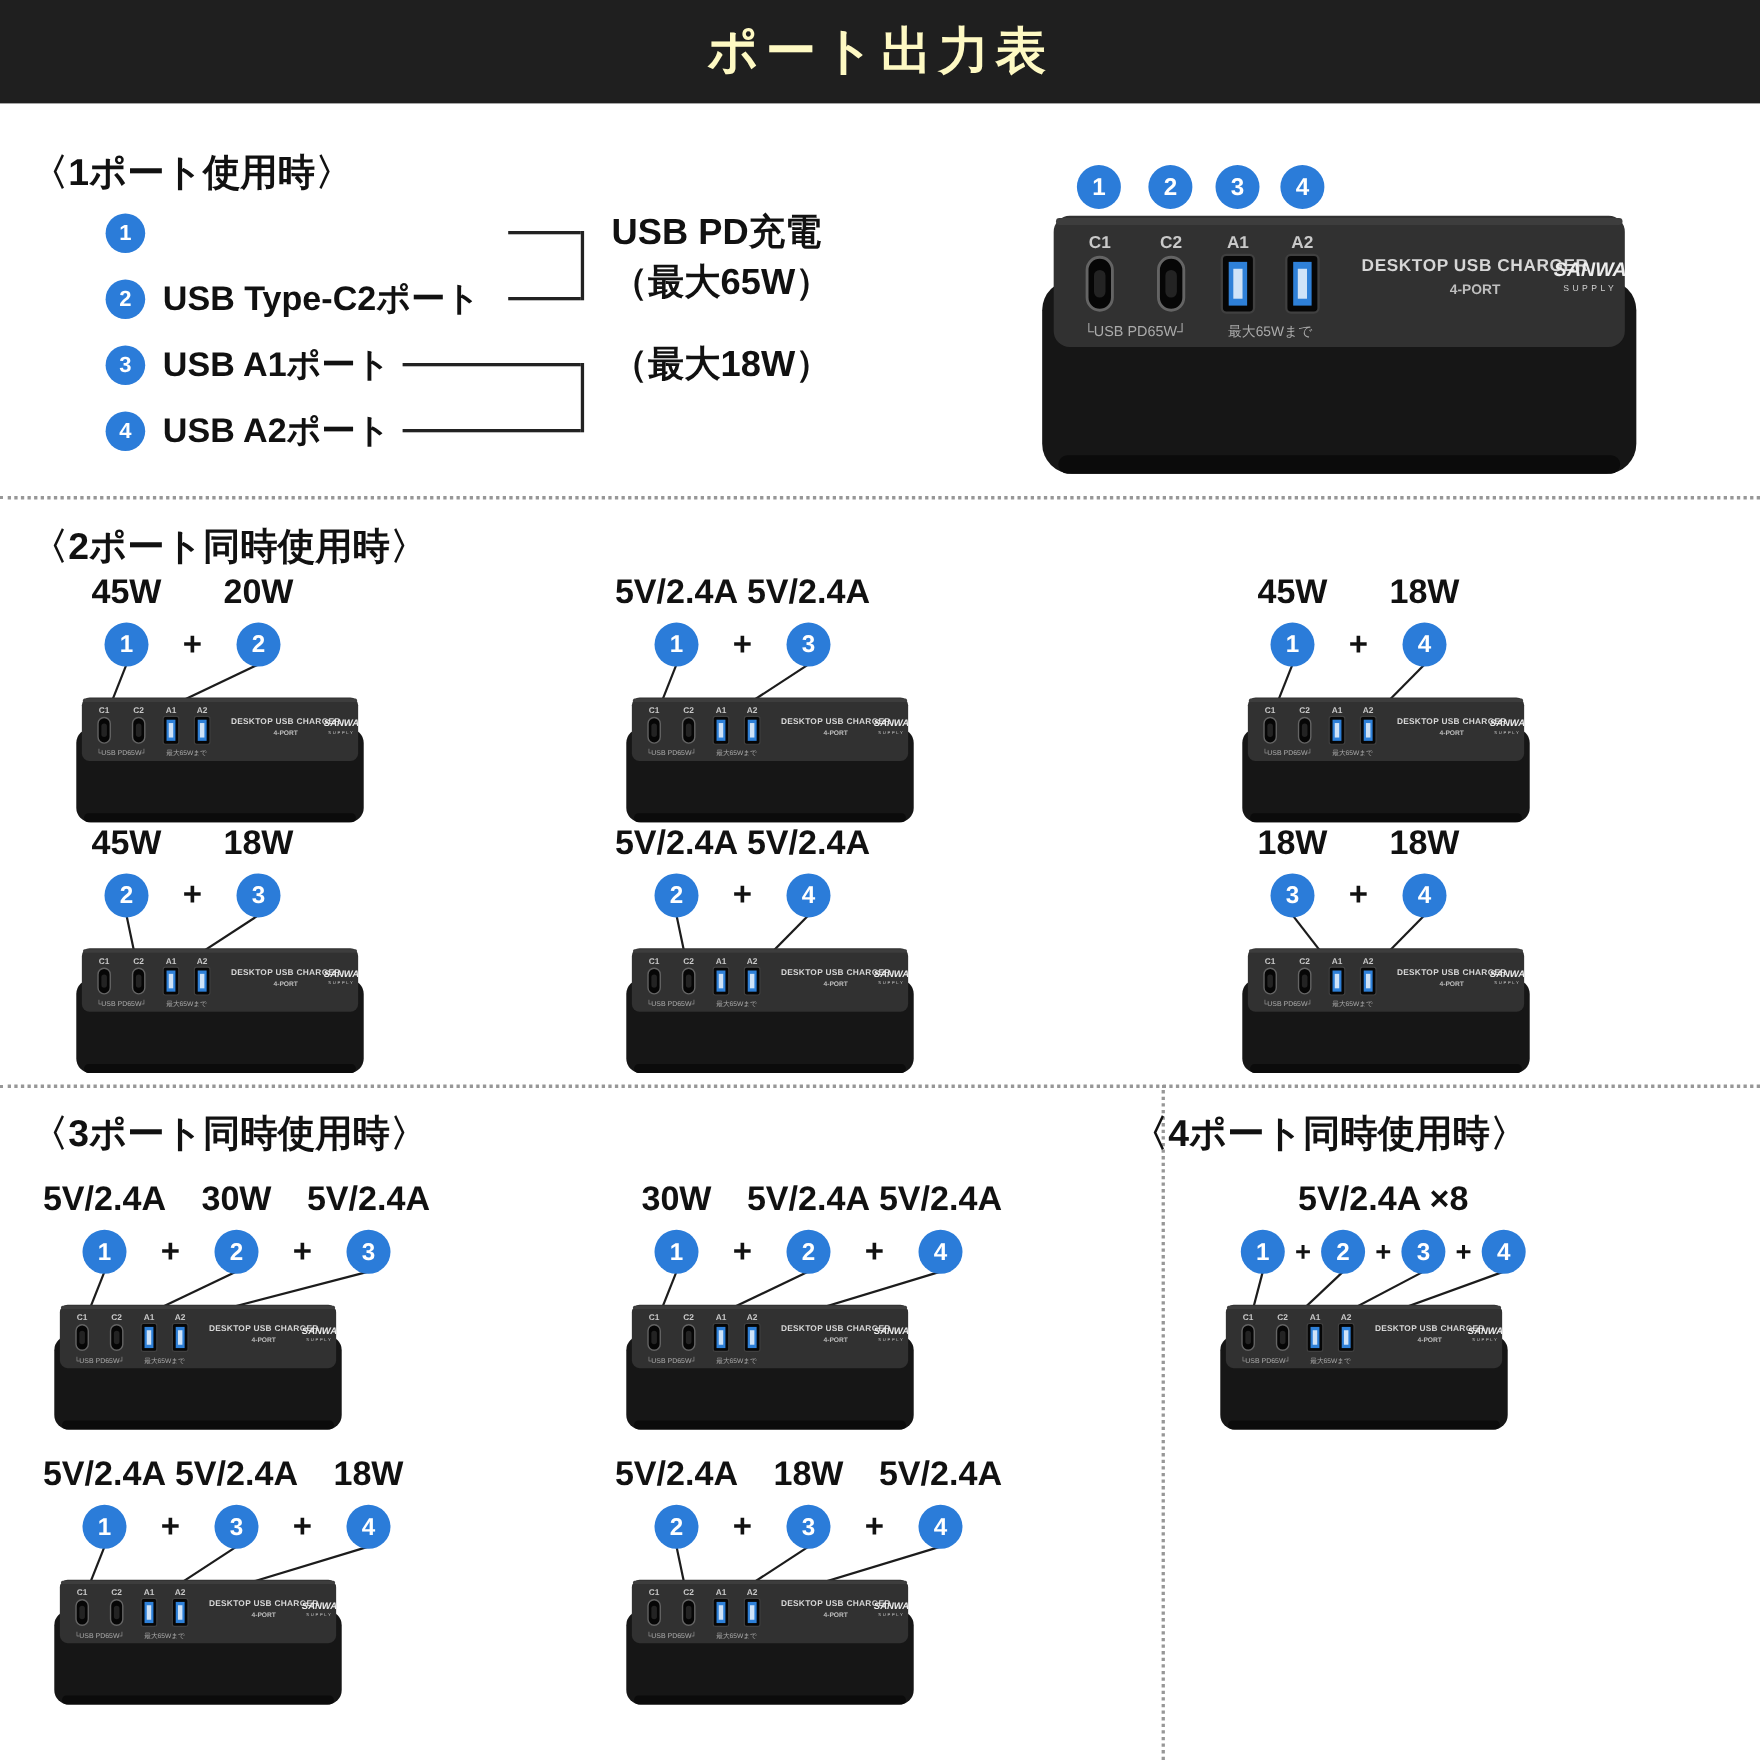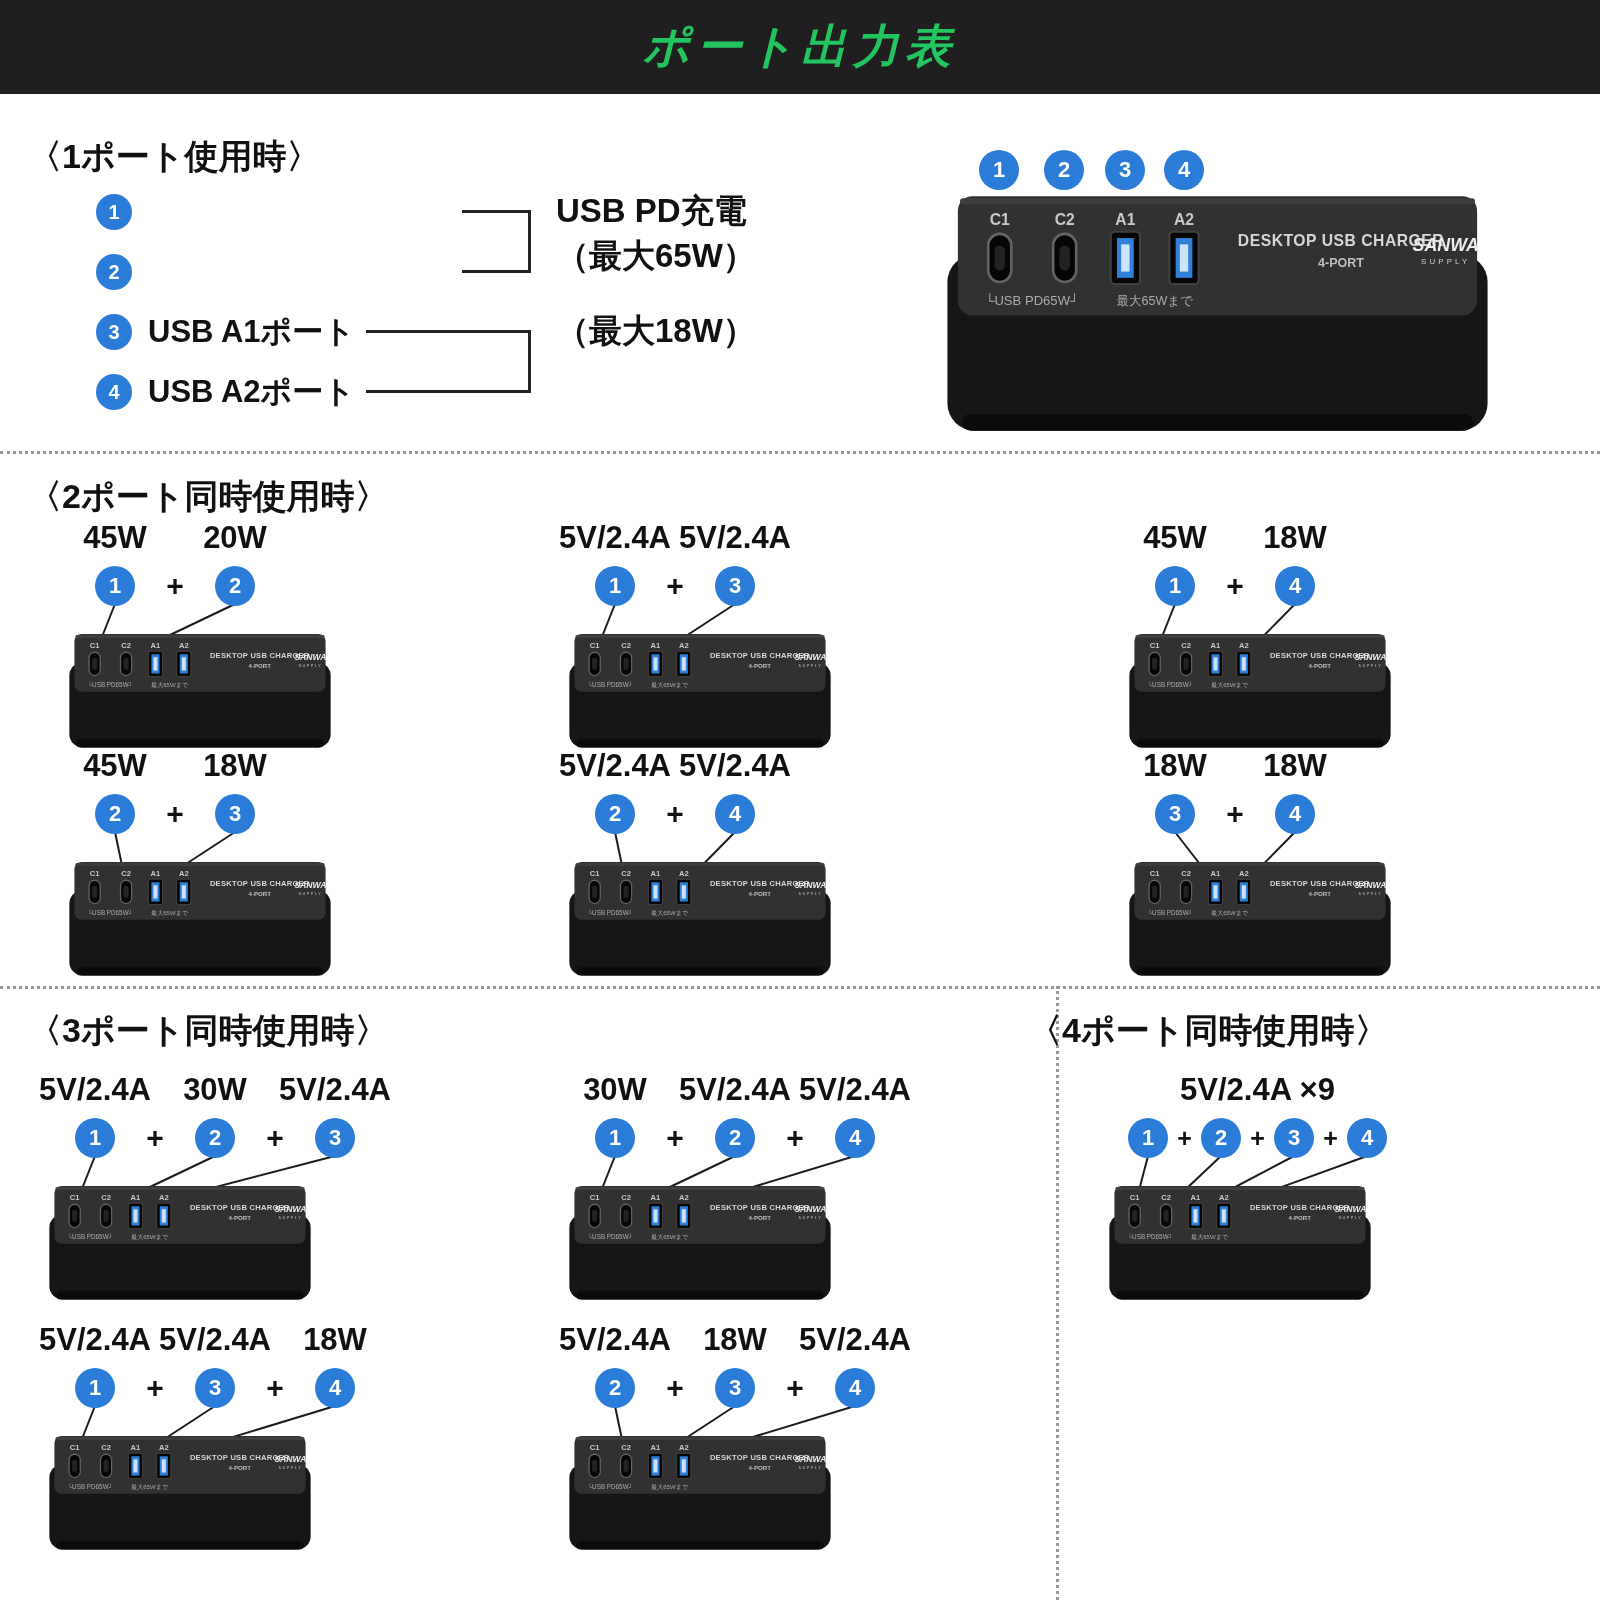--- a/index.html
+++ b/index.html
@@ -1,21 +1,21 @@
 <!DOCTYPE html>
 <html style="--blue: #2b7cd9;"><head>
 <meta charset="utf-8">
 <style>
   html,body{margin:0;padding:0;background:#fff;}
   body{position:relative;width:1600px;height:1600px;overflow:hidden;
        font-family:"Liberation Sans","DejaVu Sans",sans-serif;color:#111;}
 
   .header{position:absolute;left:0;top:0;width:1600px;height:94px;
           background:#1f1f1f;display:flex;align-items:center;justify-content:center;}
-  .header-title{color:#22c55e;font-size:46px;font-weight:bold;letter-spacing:6px;font-style:italic;}
+  .header-title{color:#fef9c3;font-size:46px;font-weight:bold;letter-spacing:6px;}
 
   .heading{position:absolute;font-size:34px;font-weight:bold;color:#111;white-space:nowrap;}
 
   .layer{position:absolute;left:0;top:0;width:1600px;height:1600px;pointer-events:none;}
 
   .port-row{position:absolute;left:96px;height:40px;display:flex;align-items:center;gap:16px;}
   .port-label{font-size:31px;font-weight:bold;white-space:nowrap;color:#111;}
 
   .badge{background:var(--blue,#2b7cd9);border-radius:50%;color:#fff;
          display:flex;align-items:center;justify-content:center;font-weight:bold;flex:0 0 auto;}
@@ -84,20 +84,21 @@
   <div class="header-title">ポート出力表</div>
 </div>
 
 <div class="heading" style="left:28px;top:134px">〈1ポート使用時〉</div>
 <div class="layer">
     <div class="port-row" style="top: 192px;">
       <div class="badge badge-36">1</div>
     </div>
     <div class="port-row" style="top: 252px;">
       <div class="badge badge-36">2</div>
+      <div class="port-label">USB Type-C2ポート</div>
     </div>
     <div class="port-row" style="top: 312px;">
       <div class="badge badge-36">3</div>
       <div class="port-label">USB A1ポート</div>
     </div>
     <div class="port-row" style="top: 372px;">
       <div class="badge badge-36">4</div>
       <div class="port-label">USB A2ポート</div>
     </div>
   </div>
@@ -293,21 +294,21 @@
       <use href="#charger-symbol" xlink:href="#charger-symbol"></use>
     </svg>
   </div>
 <div class="combo" style="left: 1100px; top: 1072px;">
     <svg width="460" height="240" class="combo-lines">
       <line x1="48" y1="84" x2="34.4" y2="136"></line>
       <line x1="121" y1="84" x2="65.9" y2="136"></line>
       <line x1="194" y1="84" x2="95.3" y2="136"></line>
       <line x1="267" y1="84" x2="123.8" y2="136"></line>
     </svg>
-    <div class="combo-label" style="left: 157.5px;">5V/2.4A ×9</div>
+    <div class="combo-label" style="left: 157.5px;">5V/2.4A ×8</div>
     <div class="badge badge-40 abs" style="left: 28px; top: 46px;">1</div>
     <div class="plus small" style="left: 84.5px;">+</div>
     <div class="badge badge-40 abs" style="left: 101px; top: 46px;">2</div>
     <div class="plus small" style="left: 157.5px;">+</div>
     <div class="badge badge-40 abs" style="left: 174px; top: 46px;">3</div>
     <div class="plus small" style="left: 230.5px;">+</div>
     <div class="badge badge-40 abs" style="left: 247px; top: 46px;">4</div>
     <svg viewBox="0 0 520 235" width="264" height="119" class="charger" style="left: 8px; top: 112px;">
       <use href="#charger-symbol" xlink:href="#charger-symbol"></use>
     </svg>

